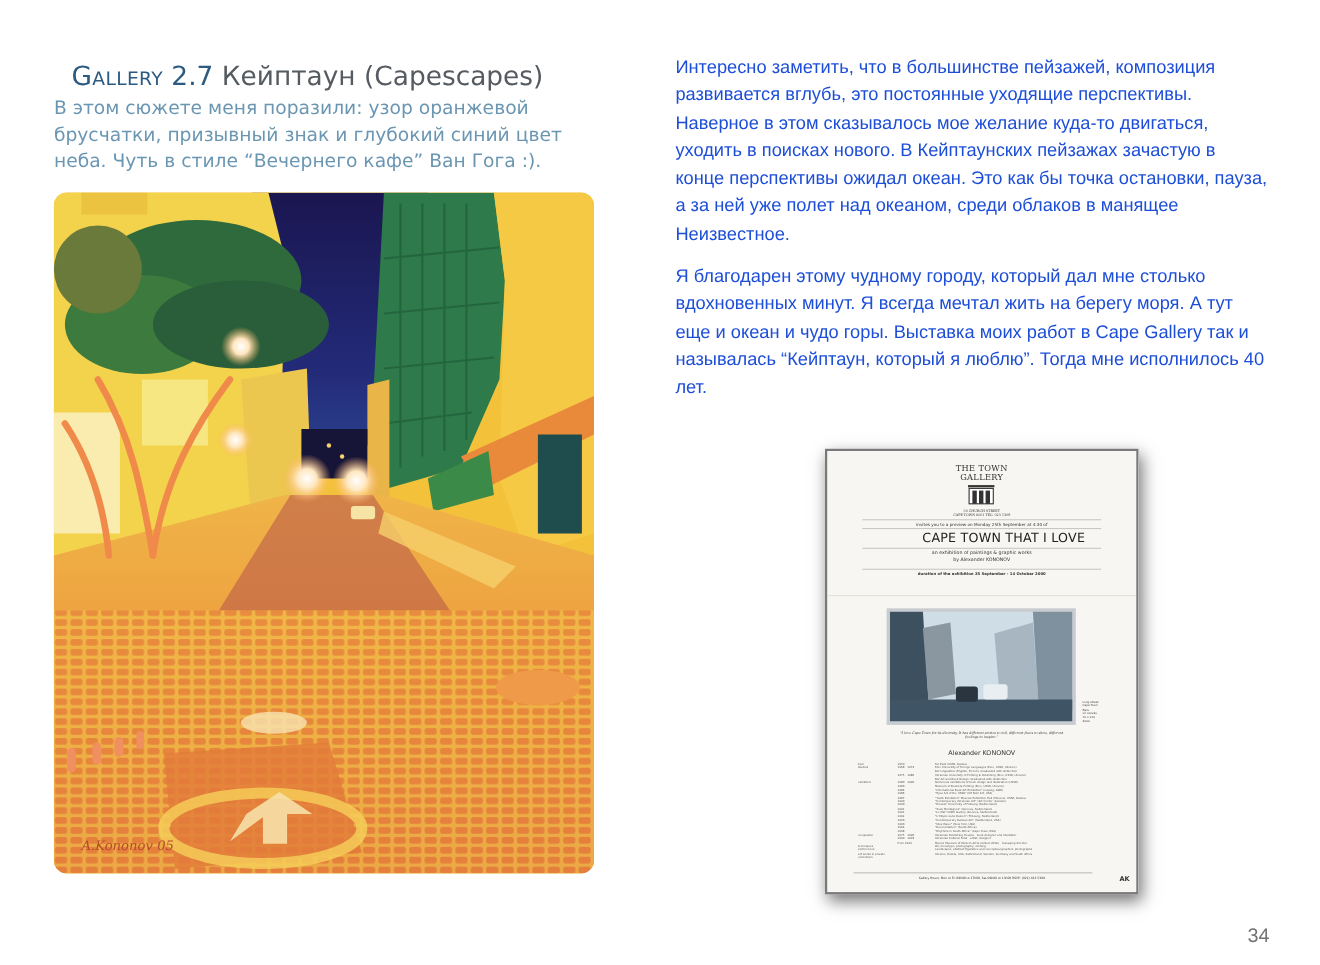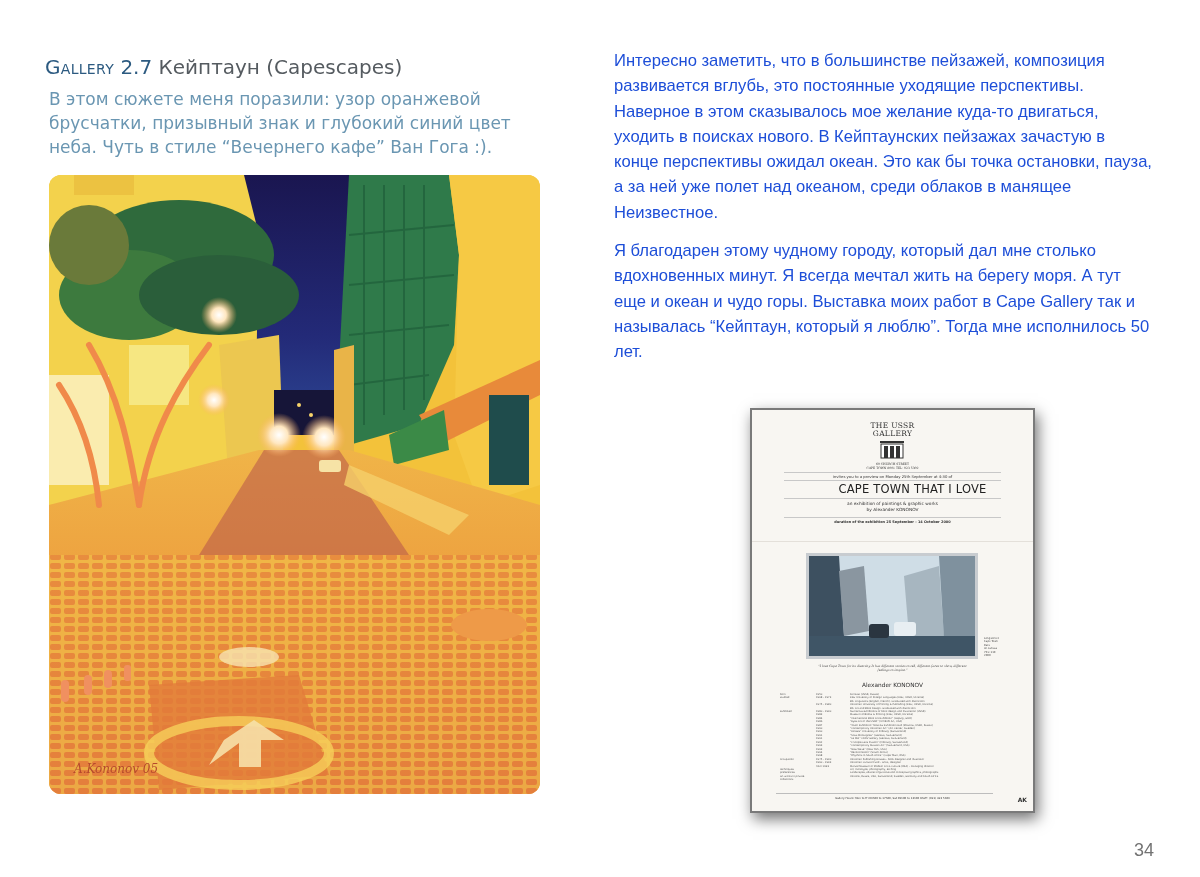--- a/index.html
+++ b/index.html
@@ -1,21 +1,21 @@
 <!DOCTYPE html>
 <html><head>
 <meta charset="utf-8">
 <style>
   html, body { margin:0; padding:0; }
   body {
     width:1200px; height:877px; background:#ffffff; position:relative; overflow:hidden;
     font-family:"DejaVu Sans", sans-serif;
   }
   .title {
-    position:absolute; left:45px; top:55px; font-size:20px; color:#555b60; white-space:nowrap;
+    position:absolute; left:65px; top:55px; font-size:24px; color:#555b60; white-space:nowrap;
     font-family:"DejaVu Sans", sans-serif;
   }
   .title .g { color:#2c5a80; font-variant:small-caps; letter-spacing:0.3px; }
   .title .num { color:#2c5a80; }
   .lead {
     position:absolute; left:49px; top:87px; width:470px; font-size:17px; line-height:24px;
     color:#6a96b2; font-family:"DejaVu Sans", sans-serif;
   }
   .painting {
     position:absolute; left:49px; top:175px; width:491px; height:619px; border-radius:12px; overflow:hidden;
@@ -165,27 +165,27 @@
       <rect x="55" y="495" width="8" height="18" rx="4"></rect>
         <rect x="75" y="490" width="7" height="16" rx="3"></rect>
     </g>
 
     <text x="25" y="598" font-family="DejaVu Serif, serif" font-style="italic" font-size="12" fill="#b6492c">A.Kononov 05</text>
   </svg>
 </div>
 
 <div class="right">
   <p>Интересно заметить, что в большинстве пейзажей, композиция развивается вглубь, это постоянные уходящие перспективы. Наверное в этом сказывалось мое желание куда-то двигаться, уходить в поисках нового. В Кейптаунских пейзажах зачастую в конце перспективы ожидал океан. Это как бы точка остановки, пауза, а за ней уже полет над океаном, среди облаков в манящее Неизвестное.</p>
-  <p>Я благодарен этому чудному городу, который дал мне столько вдохновенных минут. Я всегда мечтал жить на берегу моря. А тут еще и океан и чудо горы. Выставка моих работ в Cape Gallery так и называлась “Кейптаун, который я люблю”. Тогда мне исполнилось 50 лет.</p>
+  <p>Я благодарен этому чудному городу, который дал мне столько вдохновенных минут. Я всегда мечтал жить на берегу моря. А тут еще и океан и чудо горы. Выставка моих работ в Cape Gallery так и называлась “Кейптаун, который я люблю”. Тогда мне исполнилось 40 лет.</p>
 </div>
 
 <div class="brochure-shadow"></div>
 <div class="brochure">
   <div class="b-logo1 b-c">
-    <div>THE USSR</div>
+    <div>THE TOWN</div>
     <div>GALLERY</div>
   </div>
   <svg class="b-house" viewBox="0 0 26 20">
     <rect x="1" y="2" width="24" height="2" fill="#333"></rect>
     <rect x="2" y="5" width="22" height="14" fill="#fff" stroke="#333" stroke-width="1"></rect>
     <rect x="5" y="7" width="4" height="12" fill="#333"></rect>
     <rect x="11" y="7" width="4" height="12" fill="#333"></rect>
     <rect x="17" y="7" width="4" height="12" fill="#333"></rect>
   </svg>
   <div class="b-addr b-c">

